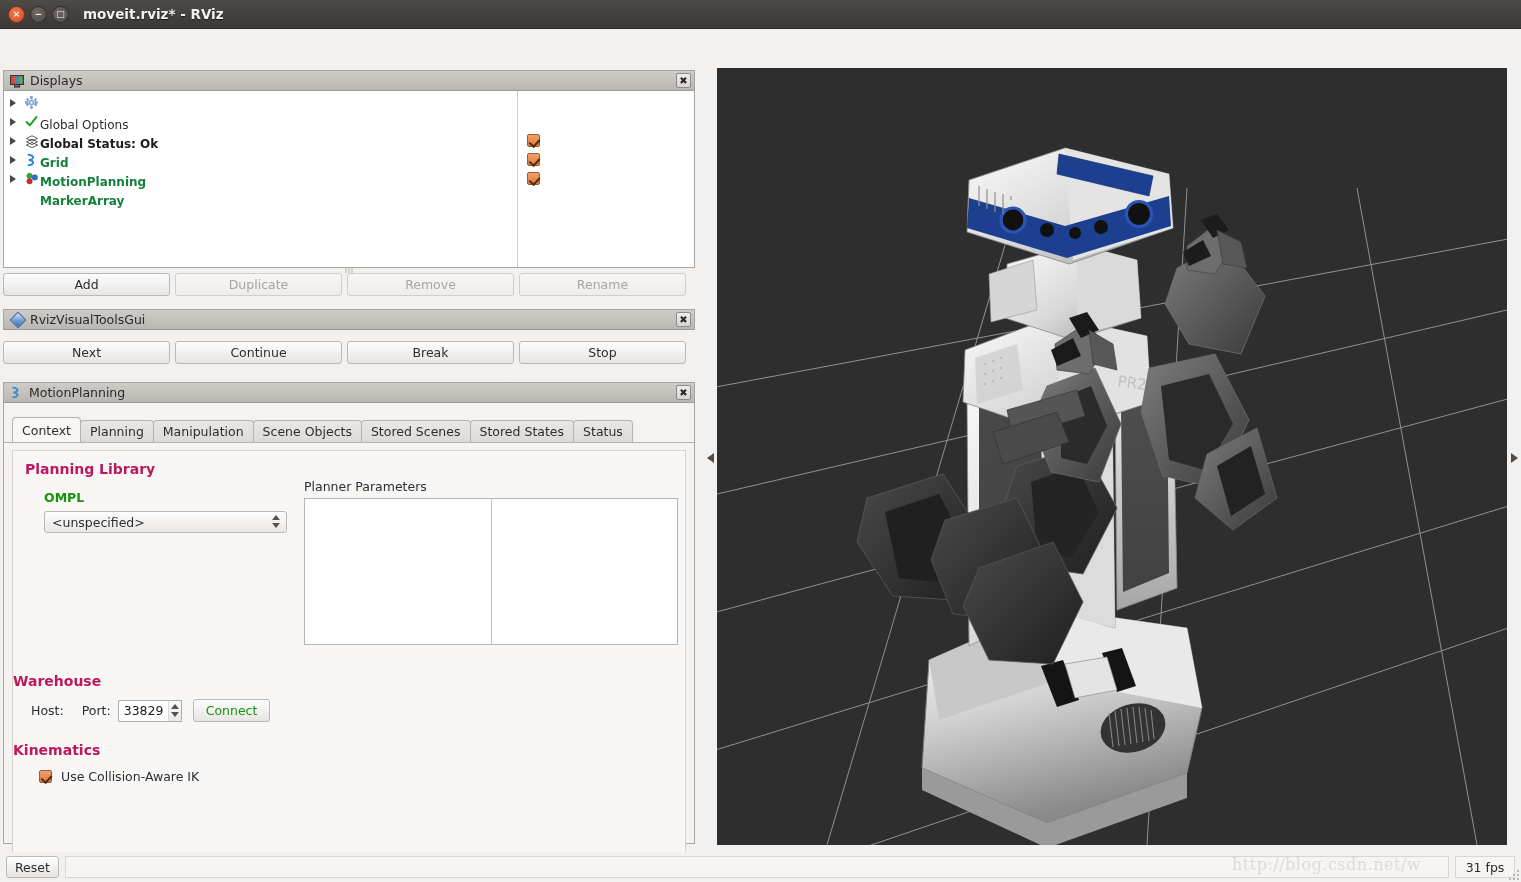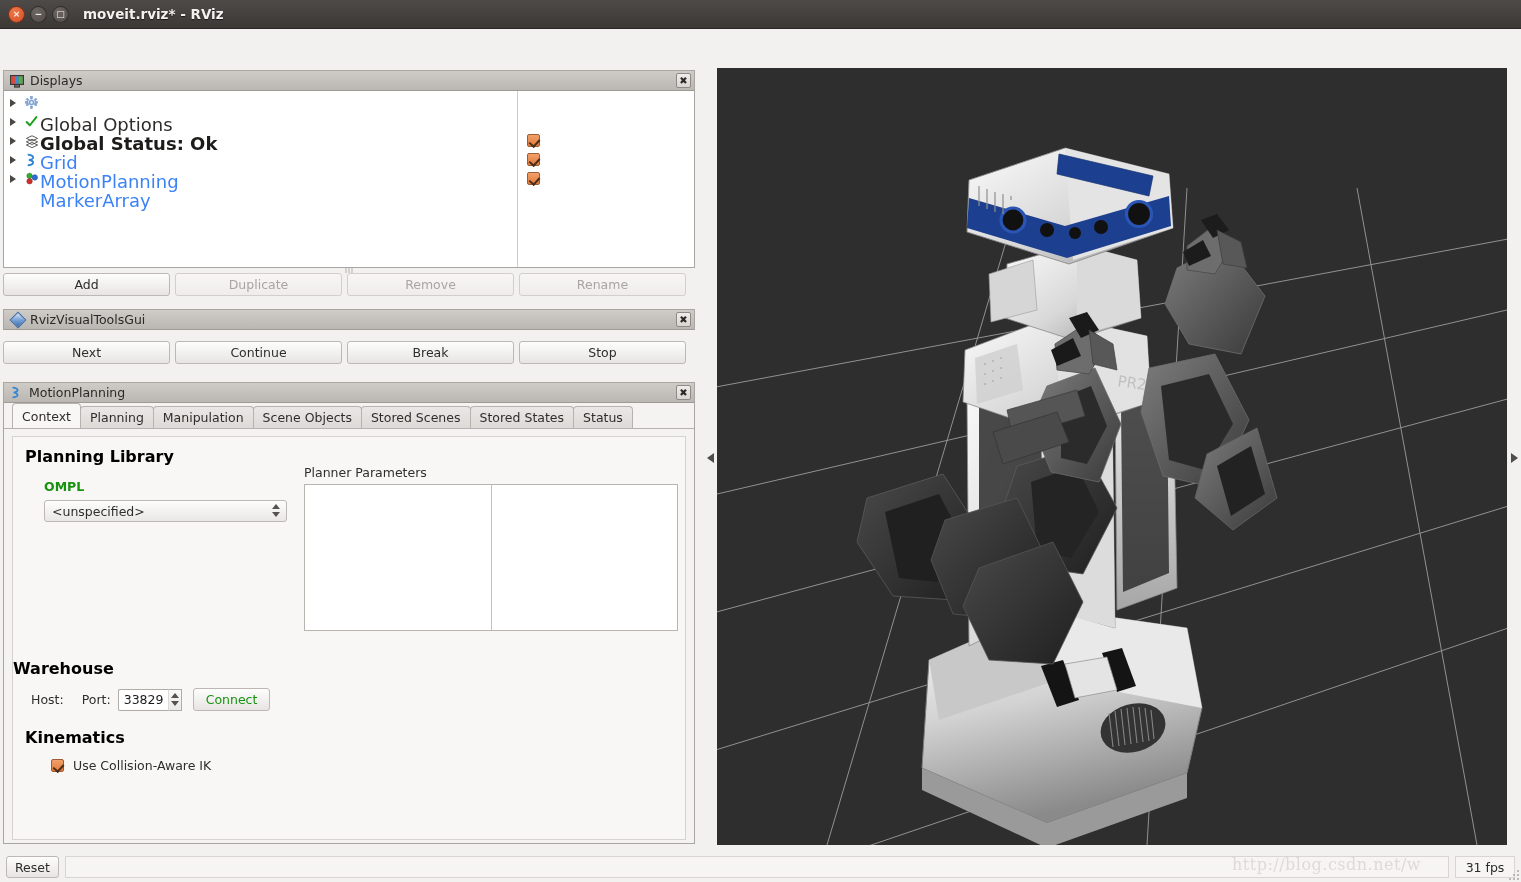--- a/index.html
+++ b/index.html
@@ -96,22 +96,22 @@
   }
   .disp-tree { width: 514px; border-right: 1px solid #cfcbc7; padding-top: 2px; }
   .disp-chk-col { flex: 1; padding-top: 2px; }
   .trow { height: 19px; display: flex; align-items: center; padding-left: 6px; }
   .tarrow {
     width: 0; height: 0; margin-right: 7px;
     border-top: 4.5px solid transparent; border-bottom: 4.5px solid transparent;
     border-left: 6px solid #4a4744;
   }
   .ticon { width: 17px; display: flex; align-items: center; justify-content: center; }
-  .tlabel { font-size: 18px; margin-top: 44px; }
-  .tlabel.blue { color: #3b82f6; font-weight: normal; }
+  .tlabel { font-size: 12px; margin-top: 44px; }
+  .tlabel.blue { color: #15803d; font-weight: bold; }
   .tlabel.dark { color: #1d1c1b; font-weight: bold; }
   .tlabel.plain { color: #2e2c2a; }
   .chkrow { height: 19px; display: flex; align-items: center; padding-left: 9px; }
   .qchk {
     width: 13px; height: 13px; border: 1px solid #9b5c33; border-radius: 2px;
     background: linear-gradient(to bottom,#f2a06a,#e27a3c);
     position: relative;
   }
   .qchk::after {
     content:""; position: absolute; left: 2.5px; top: 1.5px;
@@ -137,39 +137,39 @@
 
   
   .rvtg { position: absolute; left: 3px; top: 309px; width: 692px; }
 
   
   .mp { position: absolute; left: 3px; top: 382px; width: 692px; height: 462px; }
   .mp-body {
     height: 441px; background: #f4f3f2;
     border: 1px solid #a9a5a1; border-top: 0;
   }
-  .tabs { display: flex; align-items: flex-end; height: 26px; padding-left: 8px;
+  .tabs { display: flex; align-items: flex-end; height: 40px; padding-left: 8px;
           border-bottom: 1px solid #b6b2ae; background: #f4f3f2; }
   .tab {
     height: 22px; padding: 0 9px; font-size: 12.5px; color: #2f2d2b;
     background: linear-gradient(to bottom,#eae8e6,#dcd9d6);
     border: 1px solid #b6b2ae; border-bottom: 0;
     border-radius: 4px 4px 0 0; margin-right: -1px;
     display: flex; align-items: center;
   }
   .tab.active {
     height: 25px; background: #f8f7f6; border-color: #b6b2ae;
     position: relative; z-index: 2;
   }
   .ctx {
     margin: 7px 8px 0 8px; padding: 10px 12px;
     background: #f8f7f6; border: 1px solid #d6d2cf; height: 404px;
     position: relative;
   }
-  .sect-h { font-size: 16px; font-weight: bold; color: #000000; }
+  .sect-h { font-size: 14px; font-weight: bold; color: #be185d; }
   .ompl { color: #17930f; font-weight: bold; font-size: 12.5px;
           margin: 13px 0 6px 19px; }
   .combo {
     position: relative; width: 243px; height: 22px; margin-left: 19px;
     border: 1px solid #bdb8b3; border-radius: 3px;
     background: linear-gradient(to bottom,#fdfdfd,#e9e7e5);
     display: flex; align-items: center; padding-left: 7px; font-size: 12.5px;
   }
   .spin-arrows {
     position: absolute; right: 6px; top: 3px;
@@ -200,21 +200,21 @@
     background: linear-gradient(to bottom,#fbfafa,#ebe9e7);
     display: flex; flex-direction: column; align-items: center; justify-content: center; gap: 3px;
   }
   .connect-btn {
     margin-left: 11px; height: 23px; padding: 0 12px;
     border: 1px solid #bdb8b3; border-radius: 3px;
     background: linear-gradient(to bottom,#fdfdfd,#e7e5e3);
     color: #17930f; font-size: 12.5px;
     display: flex; align-items: center;
   }
-  .kin { position: absolute; left: 12px; top: 291px; width: 100%; }
+  .kin { position: absolute; left: 0; top: 291px; width: 100%; }
   .ckrow { display: flex; align-items: center; margin-top: 11px; margin-left: 26px; gap: 9px; }
   .ck {
     width: 13px; height: 13px; border: 1px solid #9b5c33; border-radius: 2px;
     background: linear-gradient(to bottom,#f2a06a,#e27a3c); position: relative;
   }
   .ck::after {
     content:""; position:absolute; left: 2.5px; top: 1.5px; width: 5px; height: 8px;
     border: solid #4a2d17; border-width: 0 2px 2px 0; transform: rotate(42deg);
   }
   .ck.off { background:#fff; border-color:#a8a4a0; }

